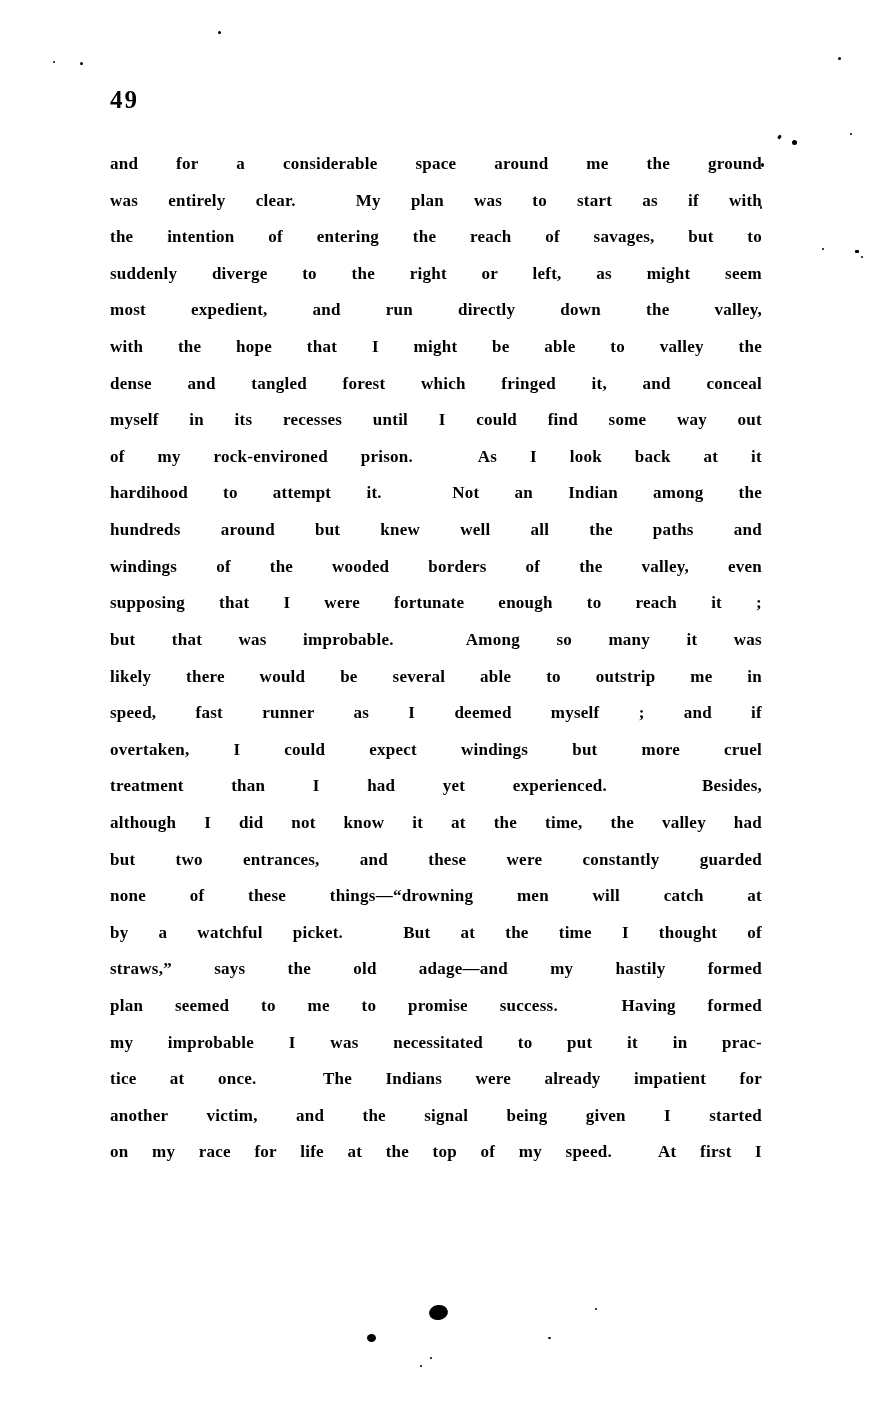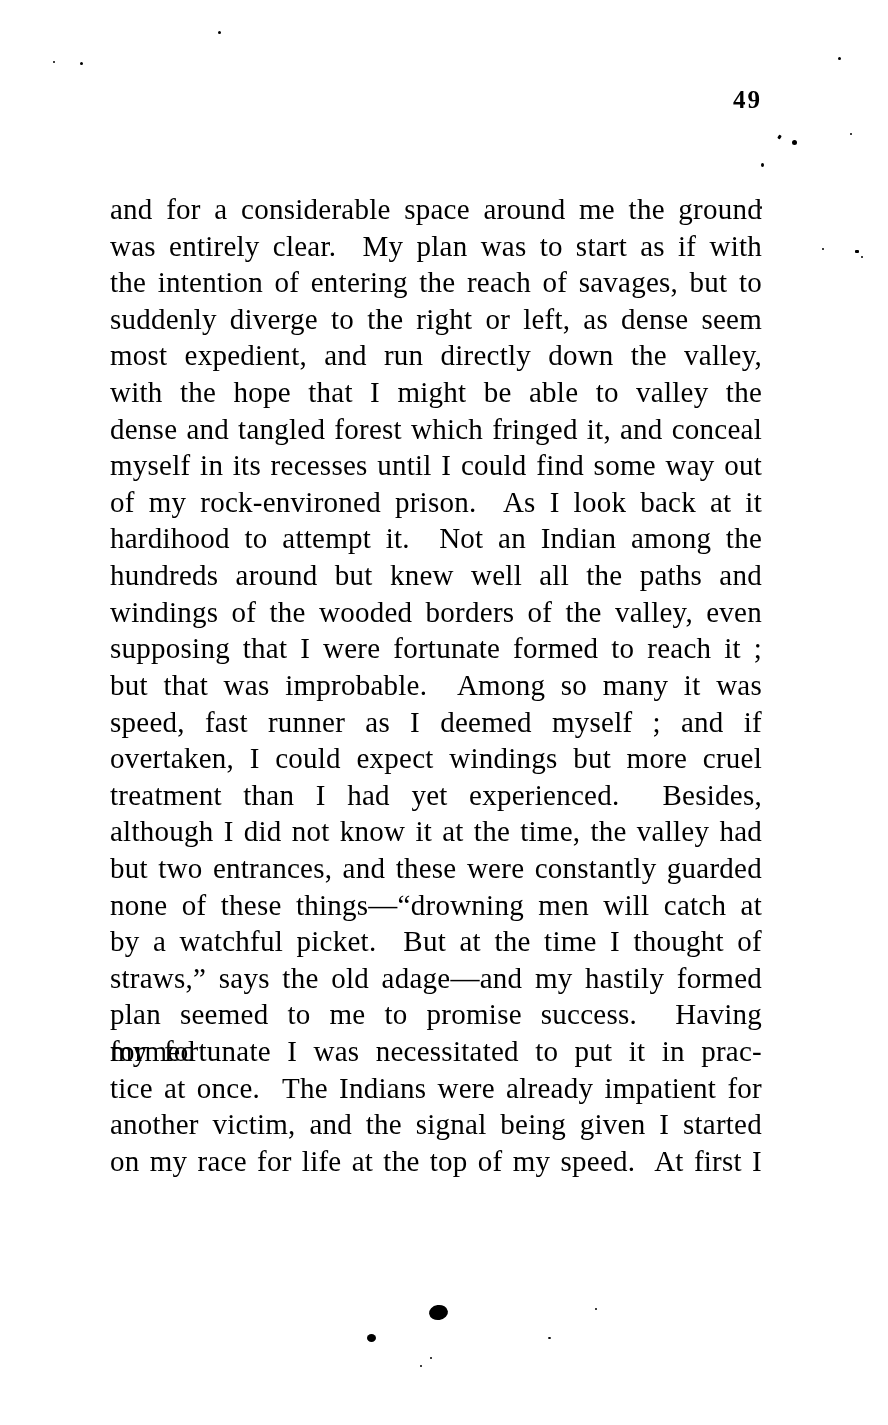--- a/index.html
+++ b/index.html
@@ -14,34 +14,33 @@
     background: #ffffff;
     overflow: hidden;
     font-family: "Liberation Serif", "DejaVu Serif", serif;
     color: #000000;
   }
   .page-number {
     position: absolute;
     top: 86px;
     left: 110px;
     width: 652px;
-    text-align: right;
+    text-align: left;
     font-size: 25px;
     font-weight: 700;
     letter-spacing: 2px;
   }
   .text-block {
     position: absolute;
     top: 146px;
     left: 110px;
     width: 652px;
-    font-size: 29px;
-    font-weight: 400;
+    font-size: 17px;
+    font-weight: 700;
     letter-spacing: 0.25px;
-    margin-top: 45px;
   }
   .line {
     height: 36.62px;
     line-height: 36.62px;
     text-align: justify;
     text-align-last: justify;
     white-space: normal;
     overflow: visible;
   }
   .line i { font-style: italic; }
@@ -60,41 +59,42 @@
 <body>
 
 <div class="page">
 
   <div class="page-number">49</div>
 
   <div class="text-block">
       <div class="line">and for a considerable space around me the ground</div>
       <div class="line">was entirely clear.&nbsp; My plan was to start as if with</div>
       <div class="line">the intention of entering the reach of savages, but to</div>
-      <div class="line">suddenly diverge to the right or left, as dense seem</div>
+      <div class="line">suddenly diverge to the right or left, as might seem</div>
       <div class="line">most expedient, and run directly down the valley,</div>
       <div class="line">with the hope that I might be able to valley the</div>
       <div class="line">dense and tangled forest which fringed it, and conceal</div>
       <div class="line">myself in its recesses until I could find some way out</div>
       <div class="line">of my rock-environed prison.&nbsp; As I look back at it</div>
       <div class="line">hardihood to attempt it.&nbsp; Not an Indian among the</div>
       <div class="line">hundreds around but knew well all the paths and</div>
       <div class="line">windings of the wooded borders of the valley, even</div>
-      <div class="line">supposing that I were fortunate formed to reach it ;</div>
+      <div class="line">supposing that I were fortunate enough to reach it ;</div>
       <div class="line">but that was improbable.&nbsp; Among so many it was</div>
+      <div class="line">likely there would be several able to outstrip me in</div>
       <div class="line">speed, fast runner as I deemed myself ; and if</div>
       <div class="line">overtaken, I could expect windings but more cruel</div>
       <div class="line">treatment than I had yet experienced.&nbsp; Besides,</div>
       <div class="line">although I did not know it at the time, the valley had</div>
       <div class="line">but two entrances, and these were constantly guarded</div>
       <div class="line">none of these things—“drowning men will catch at</div>
       <div class="line">by a watchful picket.&nbsp; But at the time I thought of</div>
       <div class="line">straws,” says the old adage—and my hastily formed</div>
       <div class="line">plan seemed to me to promise success.&nbsp; Having formed</div>
-      <div class="line">my fortunate I was necessitated to put it in prac-</div>
+      <div class="line">my improbable I was necessitated to put it in prac-</div>
       <div class="line">tice at once.&nbsp; The Indians were already impatient for</div>
       <div class="line">another victim, and the signal being given I started</div>
       <div class="line">on my race for life at the top of my speed.&nbsp; At first I</div>
     </div>
 
   <div class="blot" style="left:429px; top:1305px; width:19px; height:15px; transform:rotate(-8deg);"></div>
   <div class="blot" style="left:367px; top:1334px; width:9px; height:8px;"></div>
 
   <div class="speck" style="left:218px; top:31px; width:3px; height:3px;"></div>
   <div class="speck" style="left:838px; top:57px; width:3px; height:3px;"></div>

